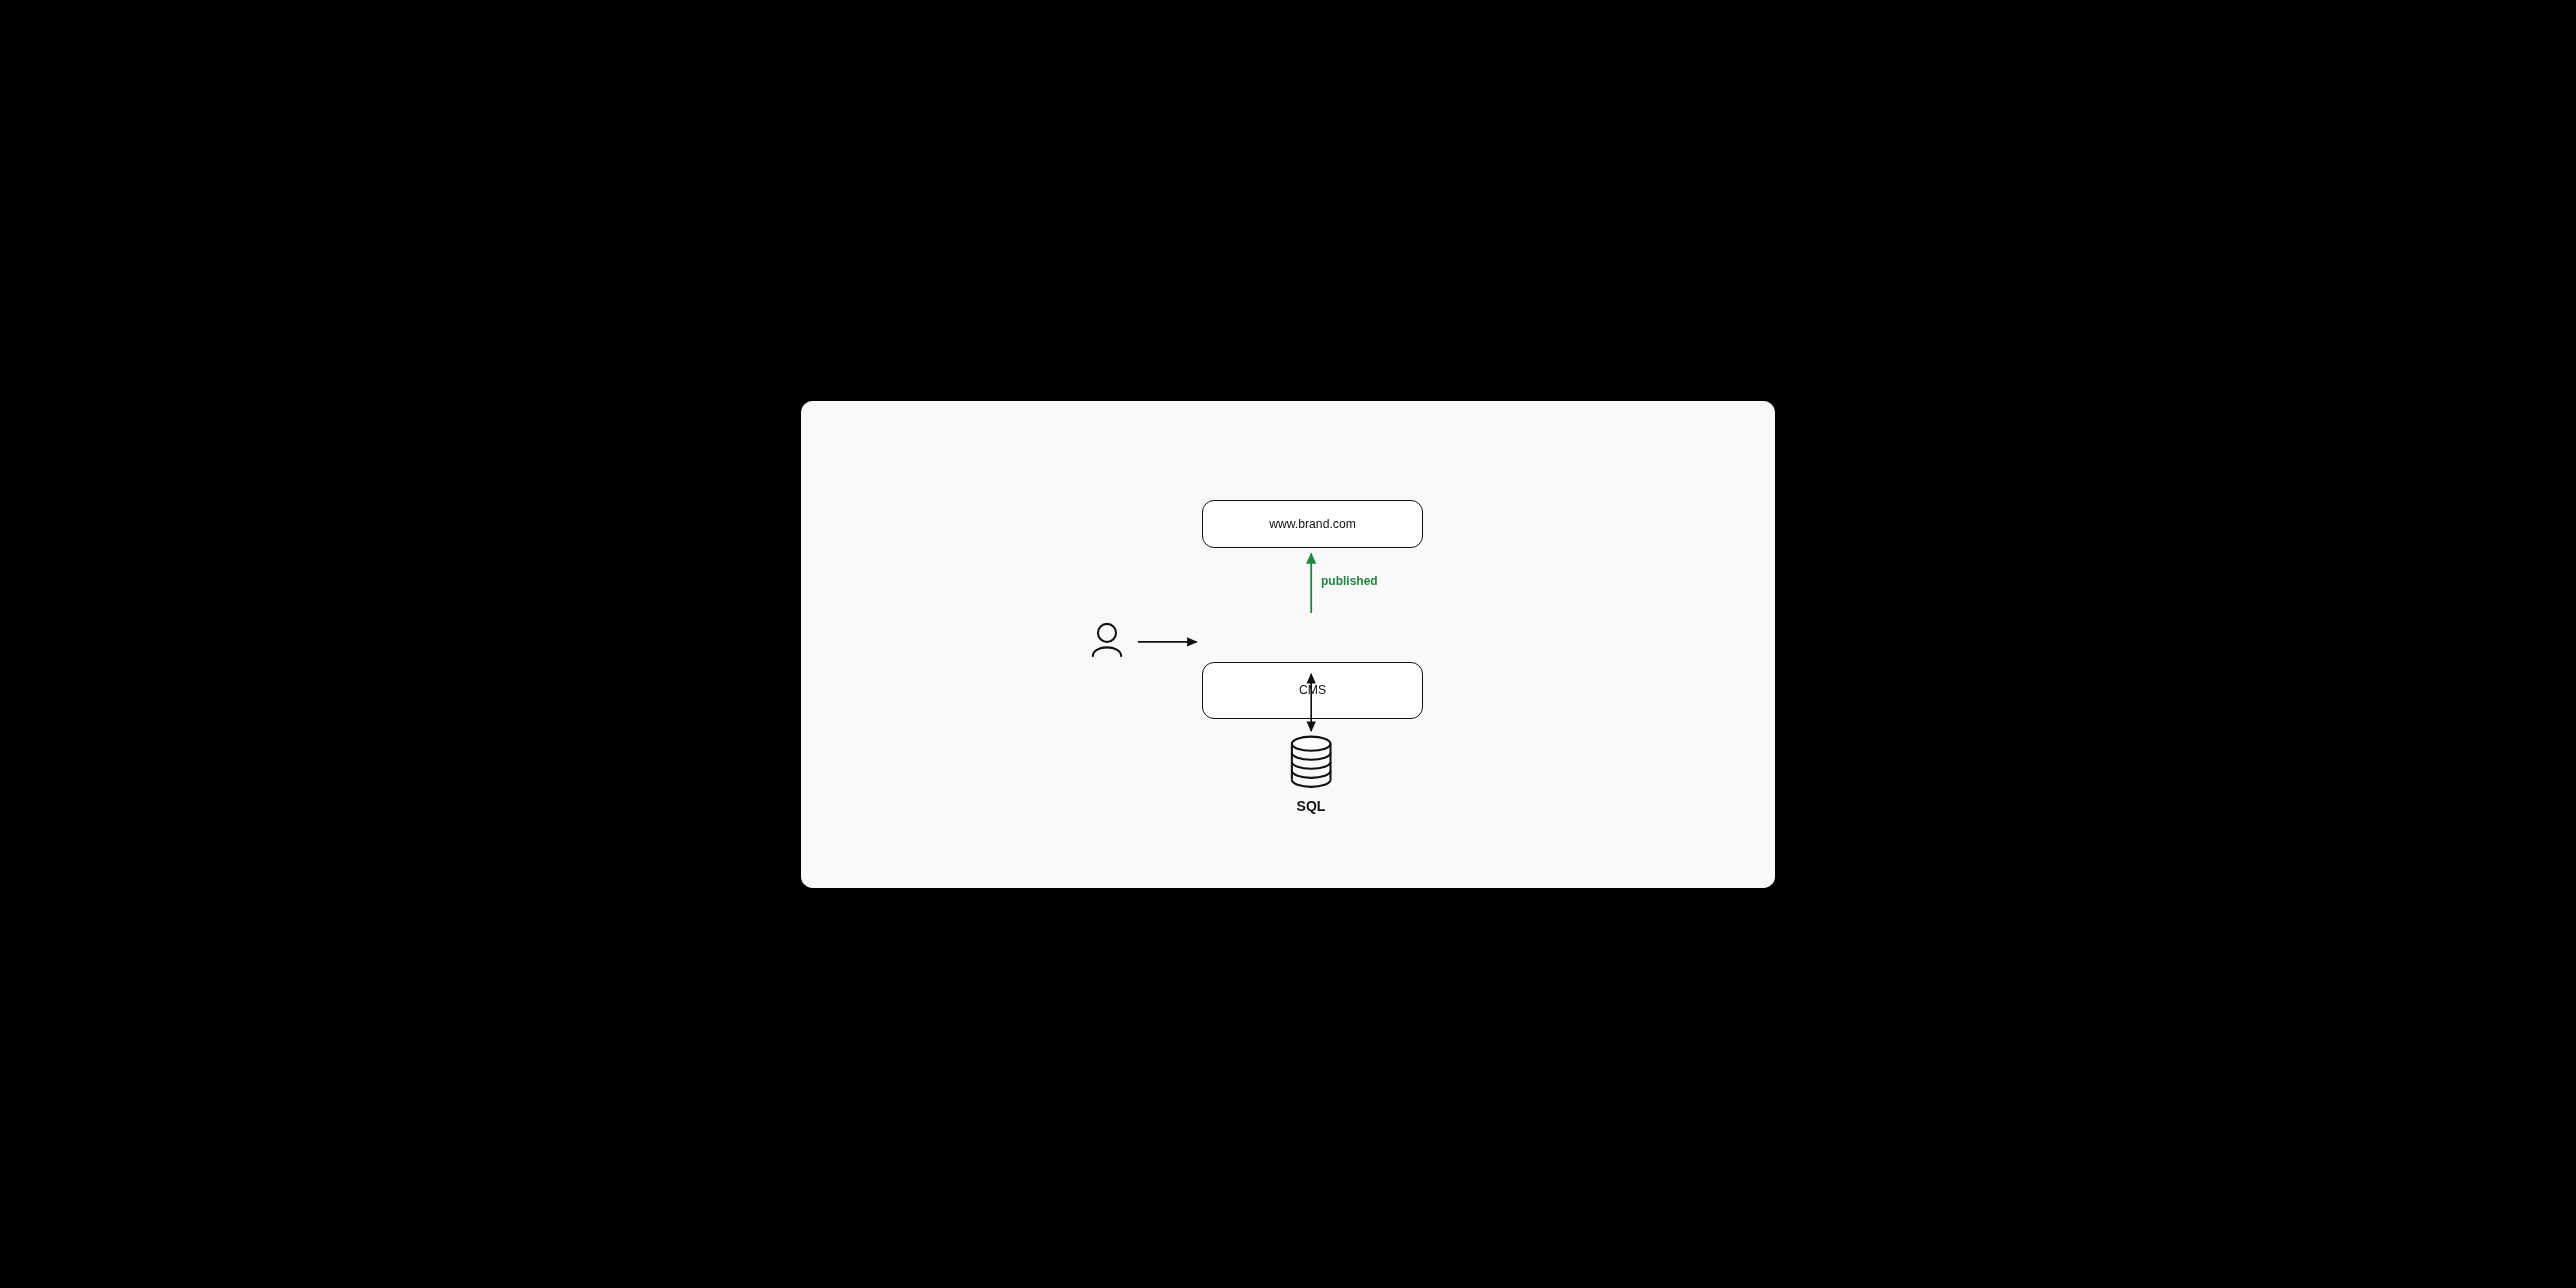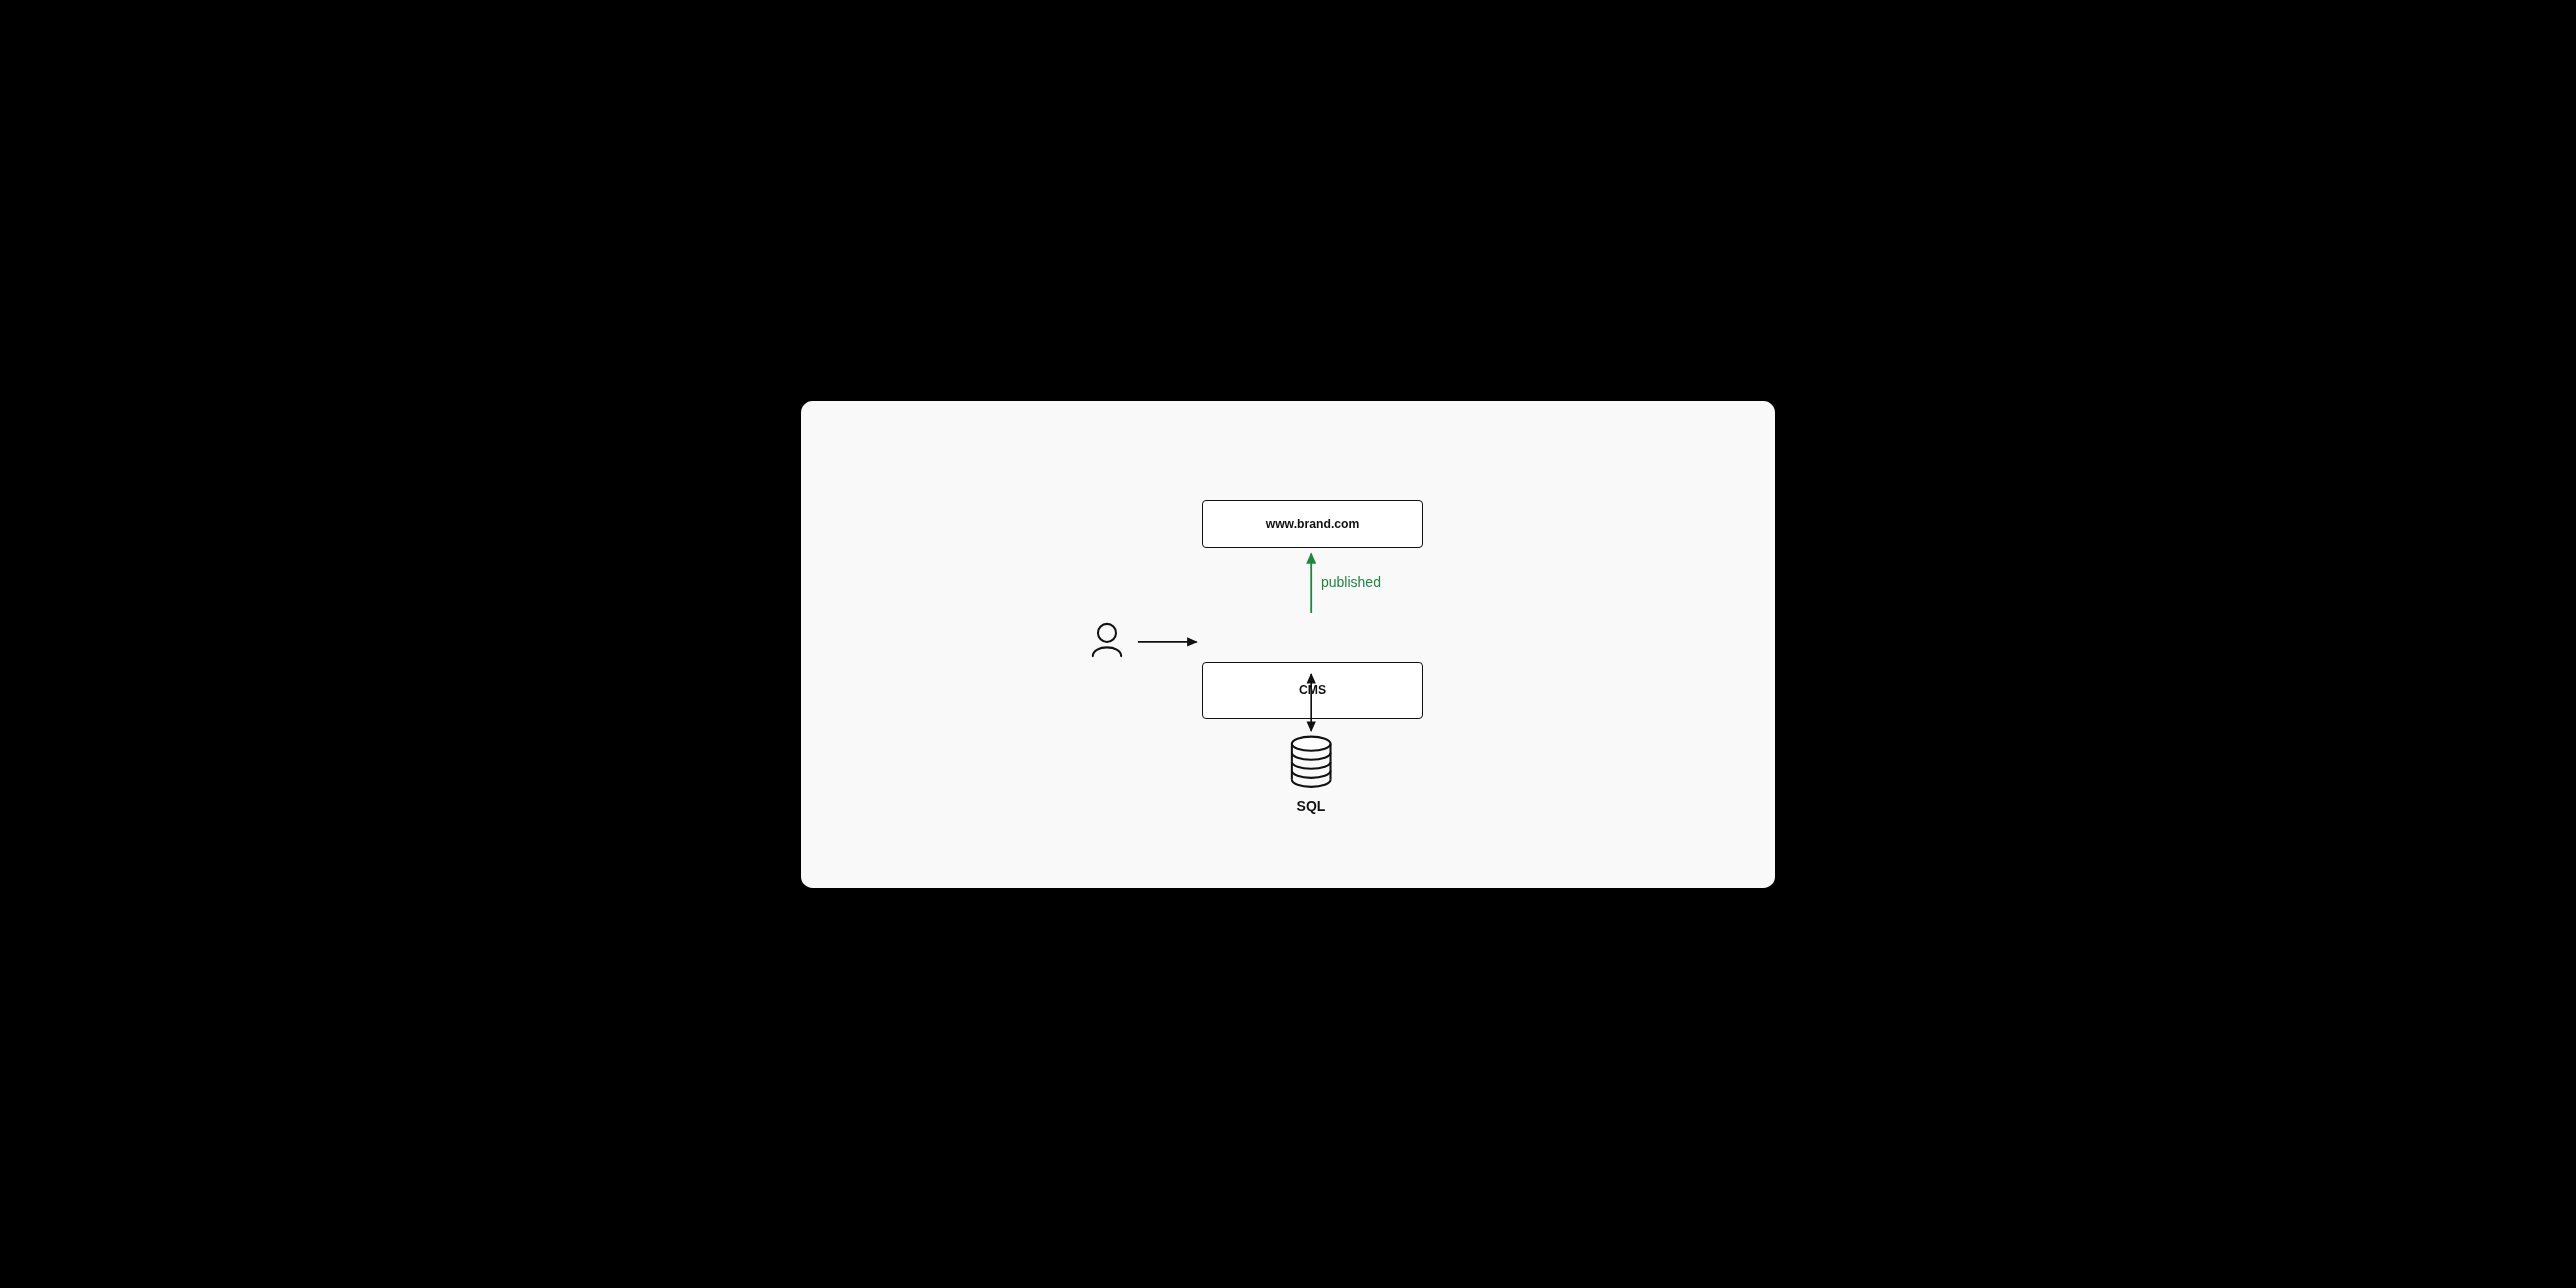--- a/index.html
+++ b/index.html
@@ -20,46 +20,46 @@
     width: 974px;
     height: 487px;
     background: #f9f9f9;
     border-radius: 11.6px;
     overflow: hidden;
   }
   .box {
     position: absolute;
     background: #fff;
     border: 1.6px solid #111;
-    border-radius: 4px;
+    border-radius: 12px;
     display: flex;
     align-items: center;
     justify-content: center;
-    font-weight: 700;
+    font-weight: 400;
     color: #111;
   }
   .box-website {
     left: 401px;
     top: 99px;
     width: 219px;
     height: 46px;
     font-size: 12.2px;
   }
   .box-cms {
     left: 401px;
     top: 213px;
     width: 219px;
     height: 55px;
     font-size: 12.2px;
     margin-top: 48px;
   }
   .edge-label {
     position: absolute;
-    font-weight: 400;
-    font-size: 14px;
+    font-weight: 700;
+    font-size: 12px;
   }
   .edge-published {
     left: 520px;
     top: 173px;
     color: #1e8841;
   }
   .sql-label {
     position: absolute;
     left: 478px;
     top: 397px;

